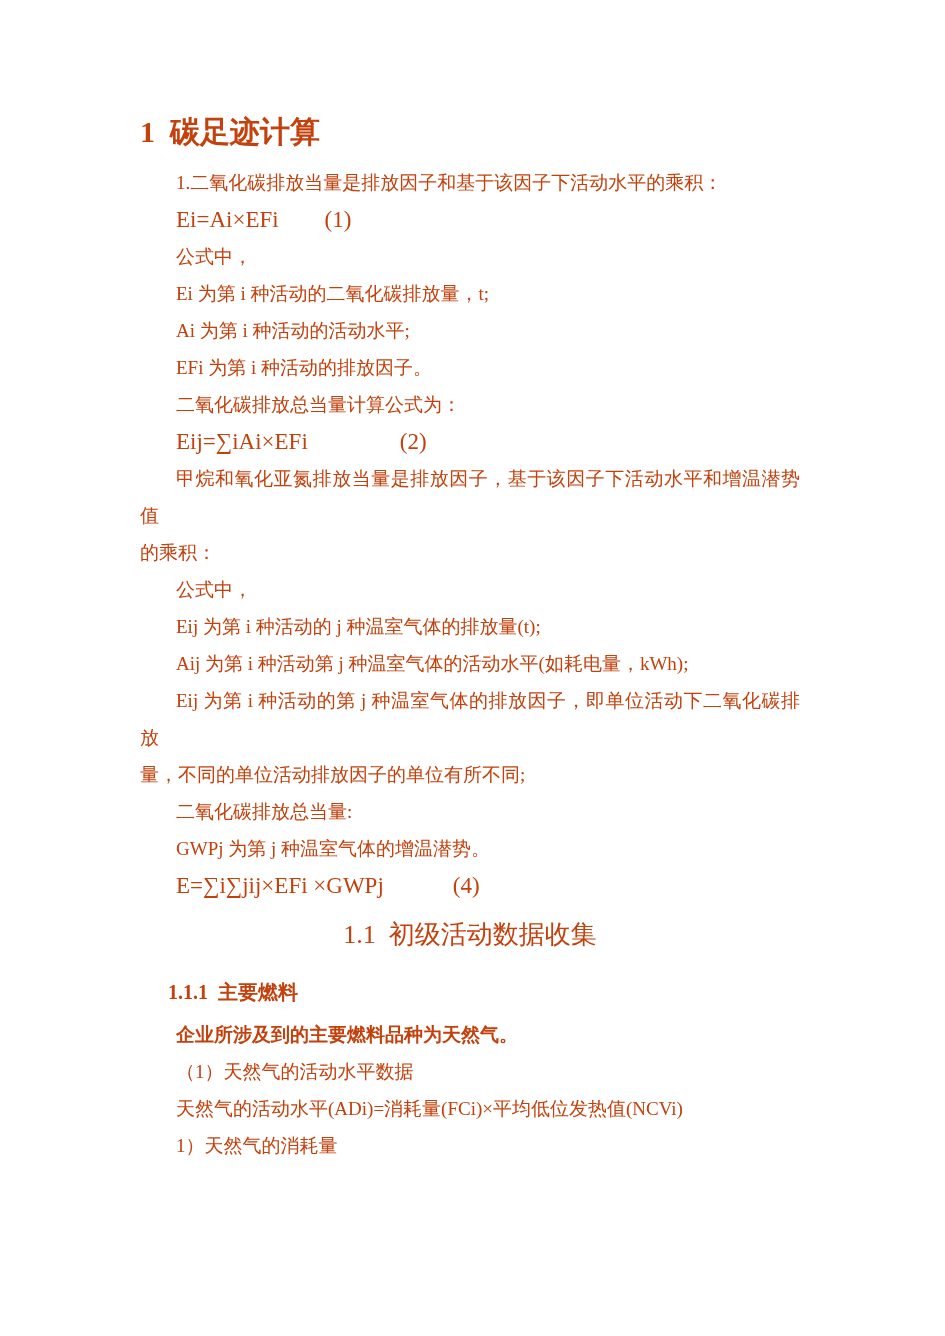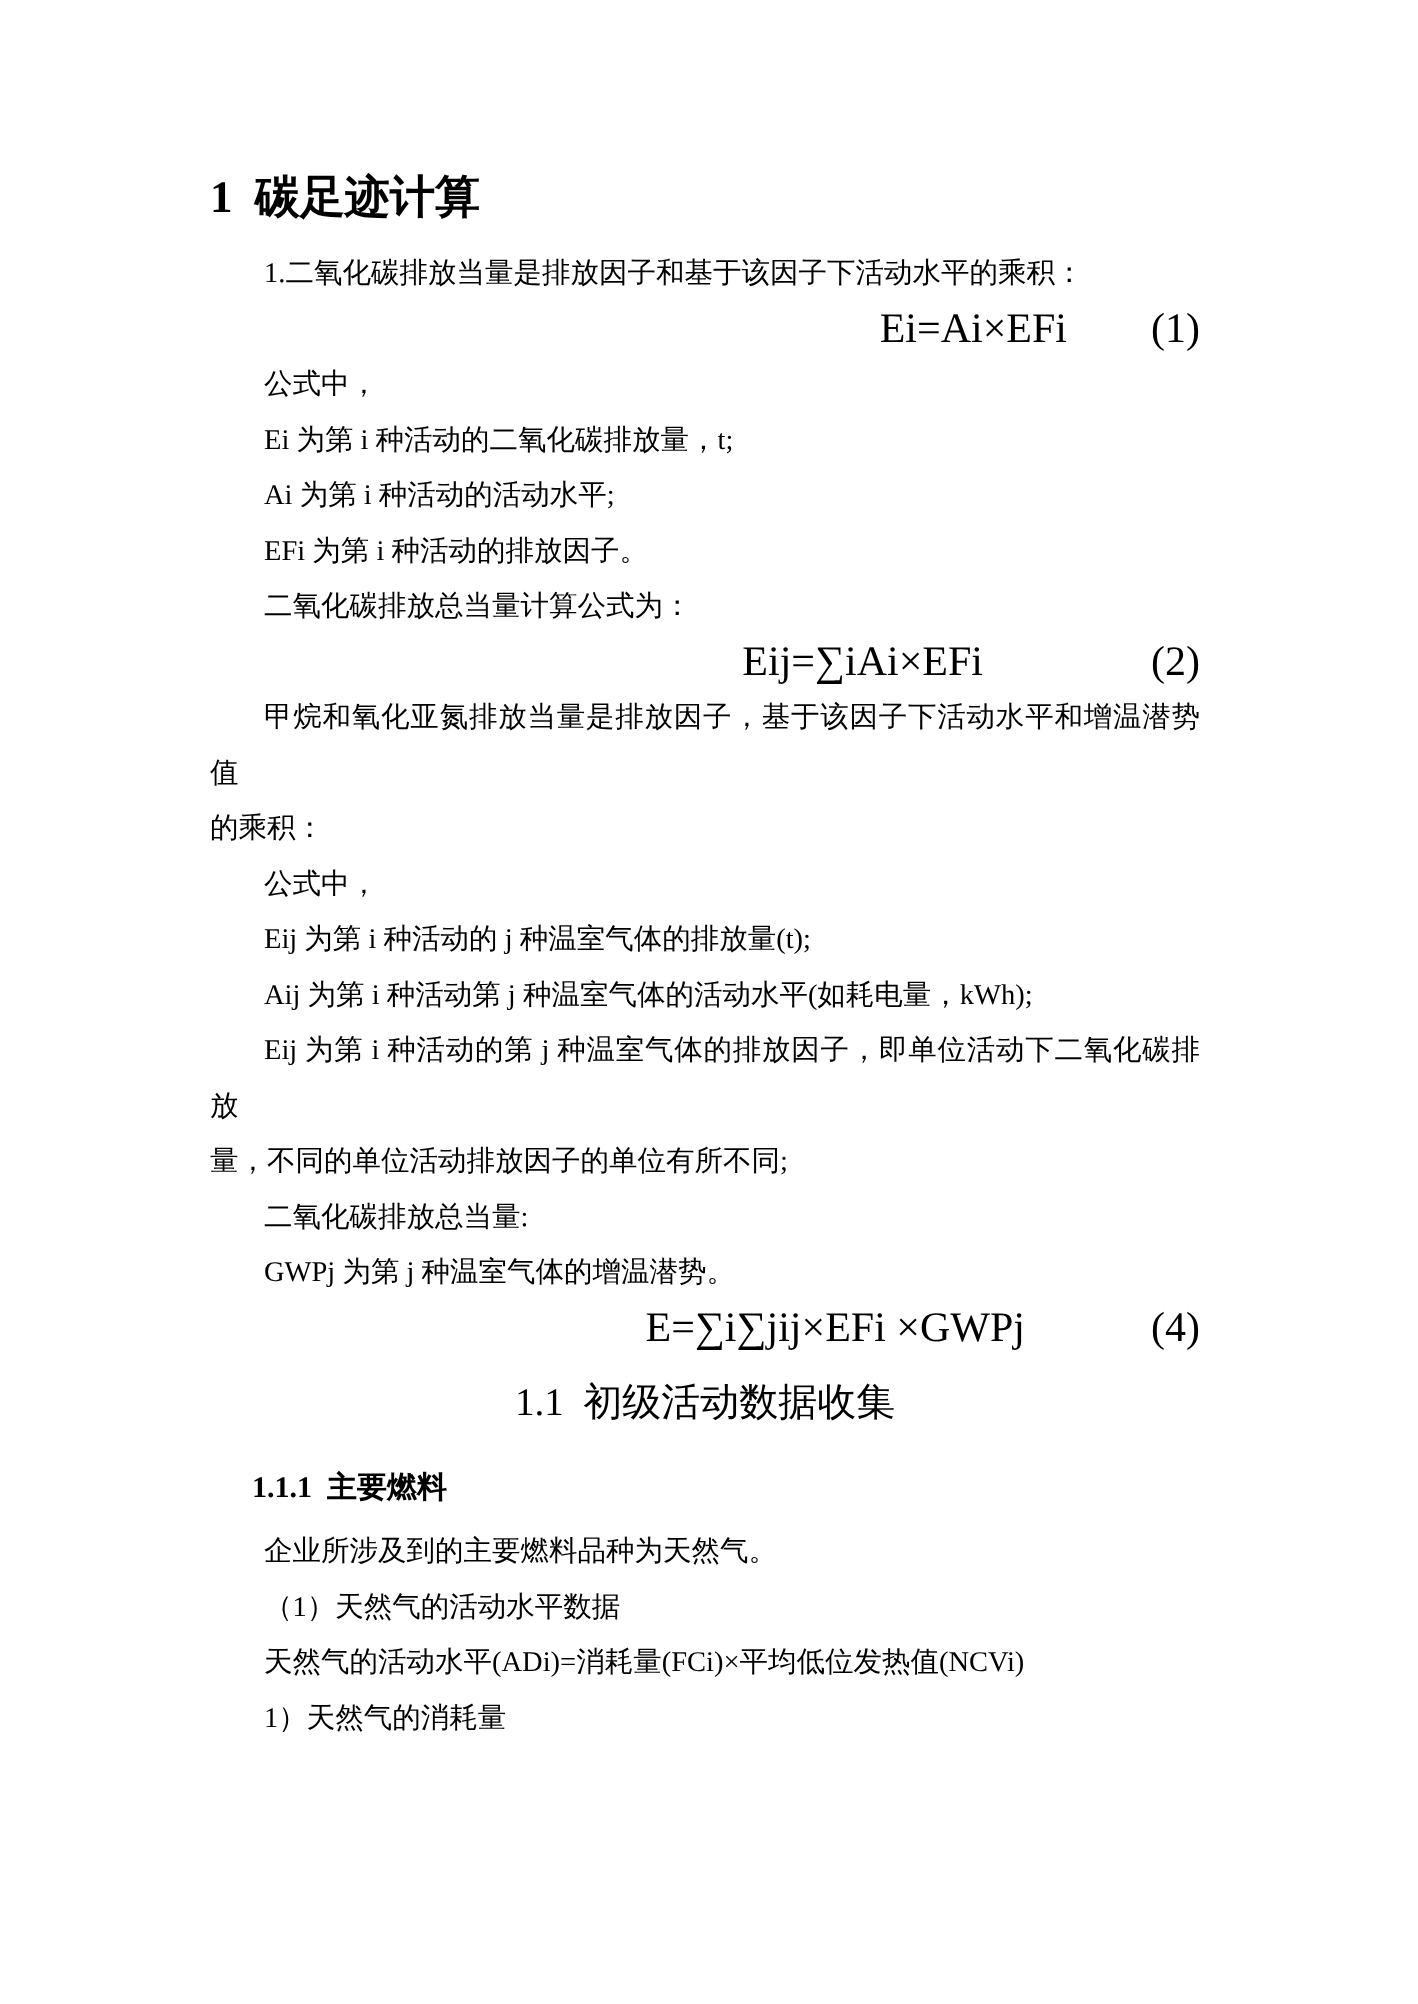--- a/index.html
+++ b/index.html
@@ -3,21 +3,21 @@
 <meta charset="utf-8">
 <style>
   html, body { margin: 0; padding: 0; }
   body { background: #ffffff; }
   .page {
     position: relative;
     width: 945px;
     height: 1336px;
     margin: 0 auto;
     background: #ffffff;
-    color: #000000;
+    color: #c2410c;
     font-family: "Liberation Serif", "DejaVu Serif", serif;
     overflow: hidden;
     box-sizing: border-box;
   }
   .content {
     box-sizing: border-box;
     padding: 112px 145px 0 140px; 
   }
   .doc-title {
     font-size: 30px;
@@ -29,41 +29,41 @@
   p.line {
     font-size: 19px;
     line-height: 37px;
     margin: 0;
     white-space: pre-wrap;
     text-align: justify;
   }
   p.line.indent { text-indent: 36px; }
   p.line.flush { text-indent: 0; }
   p.line.formula {
-    text-align: right;
+    text-align: left;
     text-indent: 0;
-    font-size: 28px;
+    font-size: 23px;
     padding-left: 36px;
   }
   h2.sec-heading {
     font-size: 26px;
     font-weight: normal;
     line-height: 34px;
     margin: 14px 0 0 0;
     white-space: pre-wrap;
     text-align: center;
   }
   h3.subsec-heading {
     font-size: 20px;
     font-weight: bold;
     line-height: 28px;
     margin: 26px 0 0 28px;
     white-space: pre-wrap;
   }
-  p.line.after-subsec { margin-top: 10px; }
+  p.line.after-subsec { margin-top: 10px; font-weight: bold; }
 </style>
 </head>
 <body>
 
 <div class="page">
   <div class="content">
 
     <h1 class="doc-title">1  碳足迹计算</h1>
 
     <p class="line indent">1.二氧化碳排放当量是排放因子和基于该因子下活动水平的乘积：</p>

